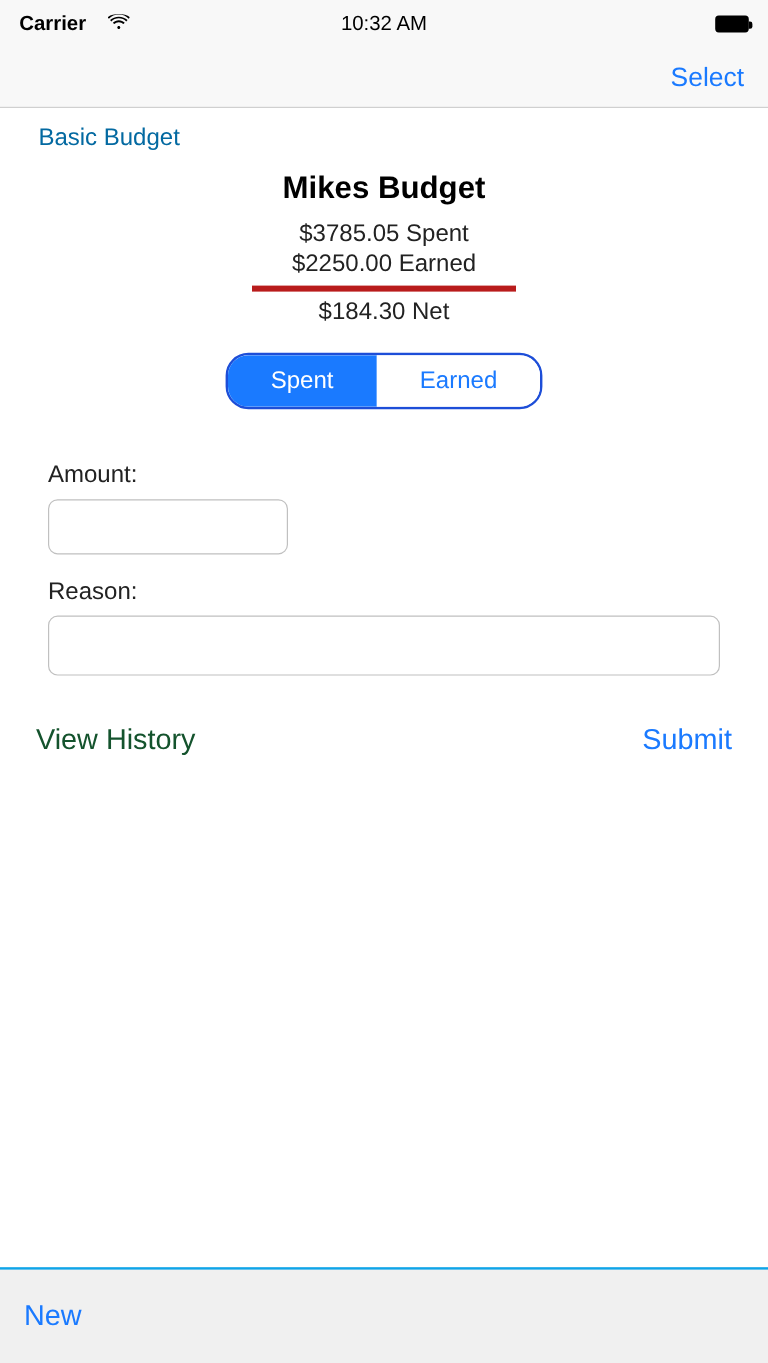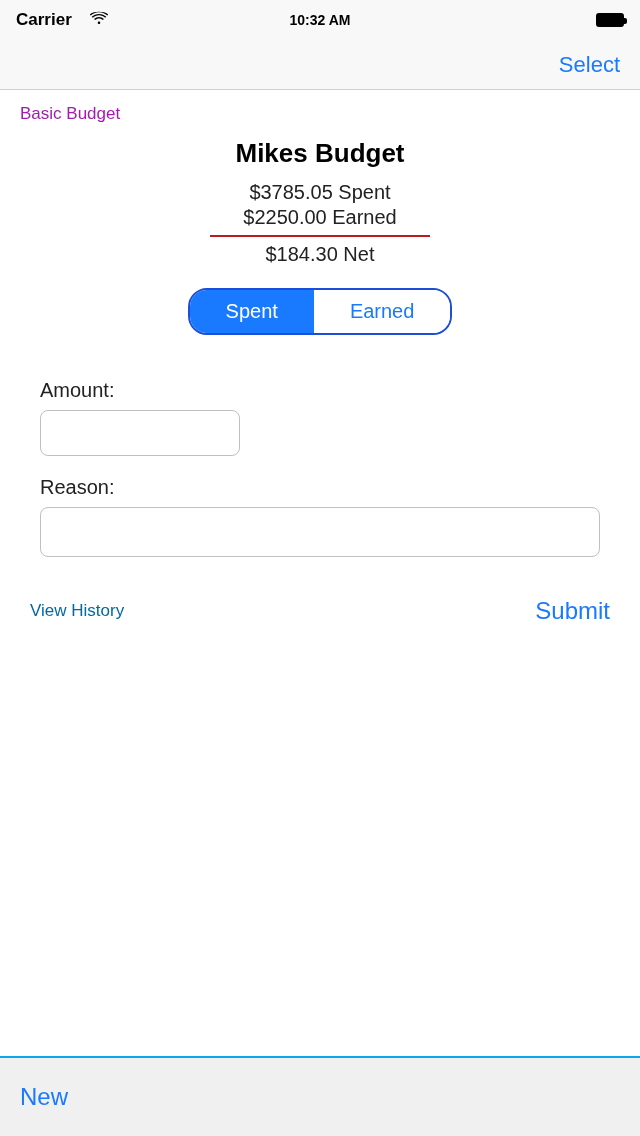--- a/index.html
+++ b/index.html
@@ -27,22 +27,22 @@
     }
     .status-left {
       display: flex;
       align-items: center;
       gap: 18px;
       font-size: 17px;
       font-weight: 600;
     }
     .wifi-icon svg { width: 18px; height: 14px; }
     .status-center {
-      font-size: 14px;
-      font-weight: 700;
+      font-size: 17px;
+      font-weight: 400;
       position: absolute;
       left: 50%;
       transform: translateX(-50%);
     }
     .status-right {
       display: flex;
       align-items: center;
     }
     .battery-icon {
       width: 28px;
@@ -84,23 +84,24 @@
 
     
     .main-content {
       flex: 1;
       overflow-y: auto;
       padding: 0;
     }
 
     
     .budget-header-label {
-      color: #a21caf;
-      font-size: 17px;
+      color: #0369a1;
+      font-size: 20px;
       padding: 14px 20px 4px;
+      margin-left: 12px;
     }
 
     
     .budget-card {
       padding: 10px 20px 20px;
       text-align: center;
     }
 
     .budget-name {
       color: #000000;
@@ -112,21 +113,21 @@
     .budget-spent {
       font-size: 20px;
       color: #222;
       margin-bottom: 2px;
     }
 
     .budget-earned {
       font-size: 20px;
       color: #222;
       padding-bottom: 6px;
-      border-bottom: 2px solid #b91c1c;
+      border-bottom: 5px solid #b91c1c;
       display: inline-block;
       min-width: 220px;
     }
 
     .budget-net {
       font-size: 20px;
       color: #222;
       margin-top: 6px;
       margin-bottom: 22px;
     }
@@ -193,22 +194,22 @@
 
     
     .action-row {
       display: flex;
       justify-content: space-between;
       align-items: center;
       padding: 20px 30px;
     }
 
     .view-history-btn {
-      color: #0369a1;
-      font-size: 17px;
+      color: #14532d;
+      font-size: 24px;
       background: none;
       border: none;
       cursor: pointer;
     }
 
     .submit-btn {
       color: #1a7aff;
       font-size: 24px;
       background: none;
       border: none;

